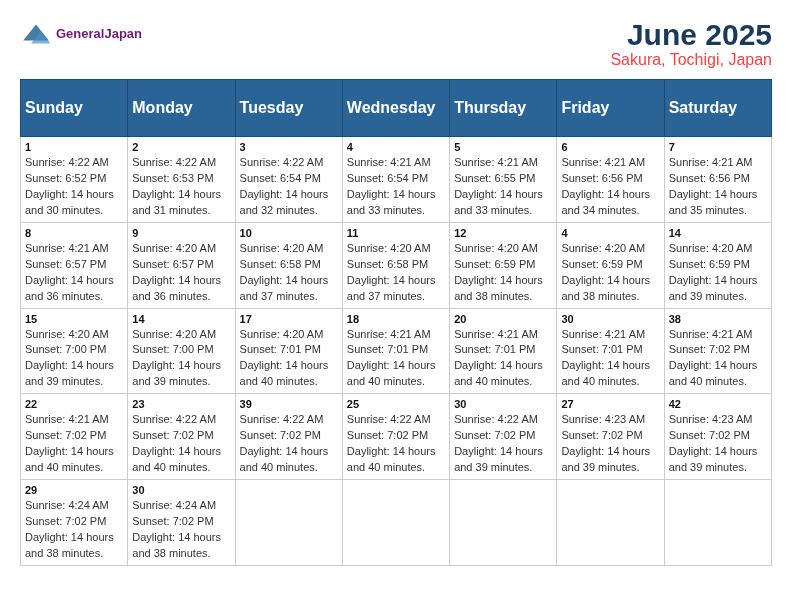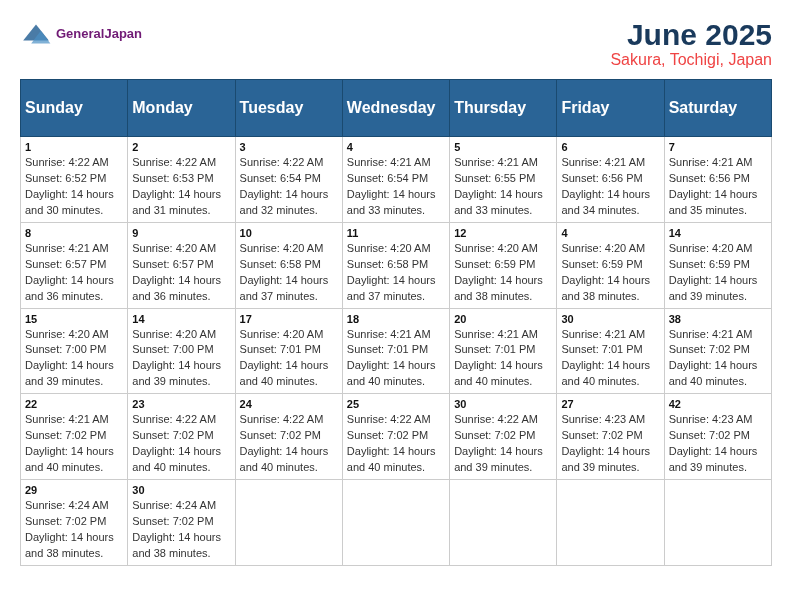--- a/index.html
+++ b/index.html
@@ -293,21 +293,21 @@
 and 40 minutes.</div>
           </td>
           <td>
             <span class="day-num">23</span>
             <div class="day-info" style="white-space: pre-line;">Sunrise: 4:22 AM
 Sunset: 7:02 PM
 Daylight: 14 hours
 and 40 minutes.</div>
           </td>
           <td>
-            <span class="day-num">24</span>
+            <span class="day-num">39</span>
             <div class="day-info" style="white-space: pre-line;">Sunrise: 4:22 AM
 Sunset: 7:02 PM
 Daylight: 14 hours
 and 40 minutes.</div>
           </td>
           <td>
             <span class="day-num">25</span>
             <div class="day-info" style="white-space: pre-line;">Sunrise: 4:22 AM
 Sunset: 7:02 PM
 Daylight: 14 hours

